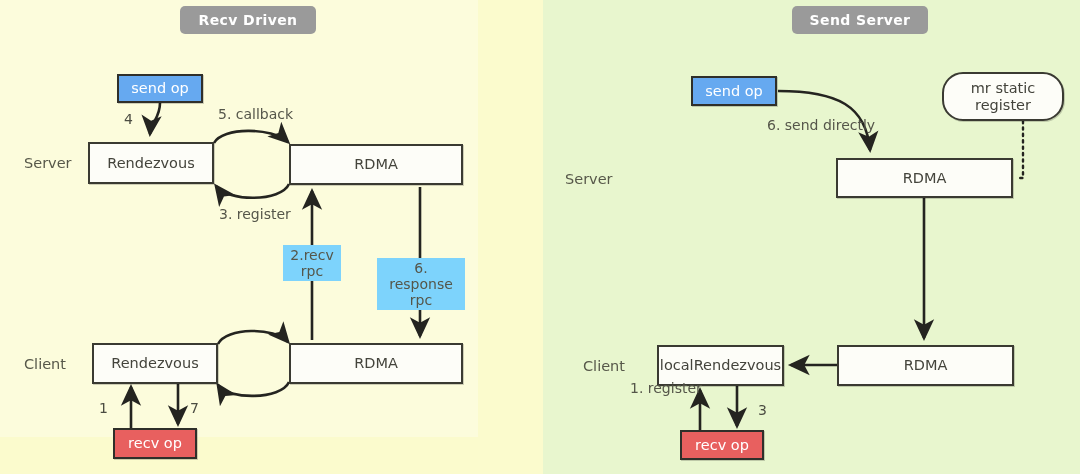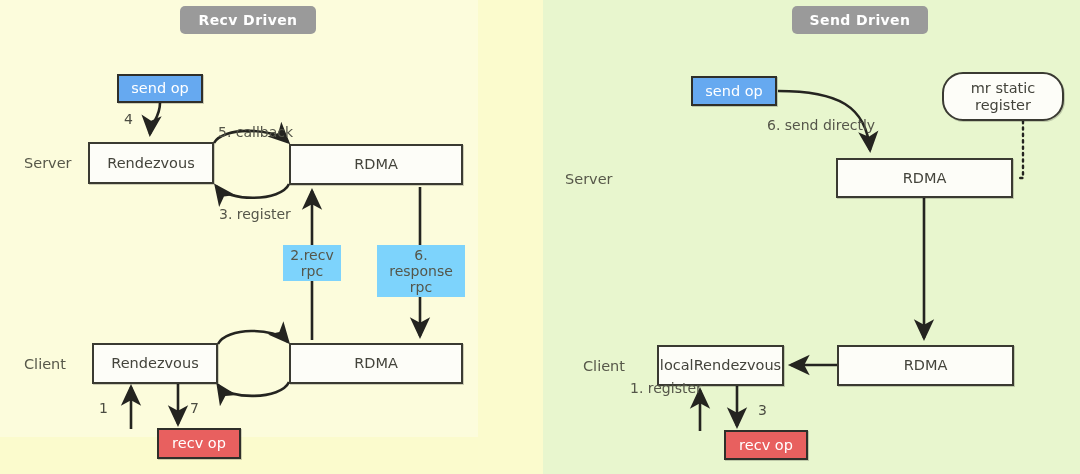--- a/index.html
+++ b/index.html
@@ -66,21 +66,20 @@
   }
   .node.send-op {
     background: #66a9f0;
     color: #ffffff;
     border-color: #2f2f2a;
   }
   .node.recv-op {
     background: #e8605f;
     color: #ffffff;
     border-color: #2f2f2a;
-    margin-left: 44px;
   }
 
   .edge-label {
     position: absolute;
     color: #55564a;
     font-size: 14px;
     white-space: nowrap;
     line-height: 1.15;
     text-align: center;
   }
@@ -156,46 +155,46 @@
     <path class="stroke" d="M924,198 L924,338" marker-end="url(#ah)"></path>
 
     <path class="stroke" d="M837,365 L791,365" marker-end="url(#ah)"></path>
 
     <path class="stroke" d="M700,431 L700,390" marker-end="url(#ah)"></path>
 
     <path class="stroke" d="M737,386 L737,426" marker-end="url(#ah)"></path>
   </svg>
 
   <div class="title-badge" style="left:180px; top:6px; width:136px;">Recv Driven</div>
-  <div class="title-badge" style="left:792px; top:6px; width:136px;">Send Driven</div>
+  <div class="title-badge" style="left:792px; top:6px; width:136px;">Send Server</div>
 
   <div class="side-label" style="left:24px; top:155px;">Server</div>
   <div class="side-label" style="left:24px; top:356px;">Client</div>
 
   <div class="node send-op" style="left:117px; top:74px; width:86px; height:29px;">send op</div>
 
   <div class="node" style="left:88px; top:142px; width:126px; height:42px;">Rendezvous</div>
 
   <div class="node" style="left:289px; top:144px; width:174px; height:41px;">RDMA</div>
 
   <div class="node" style="left:92px; top:343px; width:126px; height:41px;">Rendezvous</div>
 
   <div class="node" style="left:289px; top:343px; width:174px; height:41px;">RDMA</div>
 
   <div class="node recv-op" style="left:113px; top:428px; width:84px; height:31px;">recv op</div>
 
   <div class="num-label" style="left:124px; top:111px;">4</div>
 
-  <div class="edge-label" style="left:218px; top:124px;">5. callback</div>
+  <div class="edge-label" style="left:218px; top:106px;">5. callback</div>
 
   <div class="edge-label" style="left:219px; top:206px;">3. register</div>
 
   <div class="edge-label boxed" style="left:283px; top:245px; width:50px;">2.recv rpc</div>
 
-  <div class="edge-label boxed" style="left:377px; top:245px; width:80px;">6. response rpc</div>
+  <div class="edge-label boxed" style="left:377px; top:258px; width:80px;">6. response rpc</div>
 
   <div class="num-label" style="left:99px; top:400px;">1</div>
 
   <div class="num-label" style="left:190px; top:400px;">7</div>
 
   <div class="side-label" style="left:565px; top:171px;">Server</div>
   <div class="side-label" style="left:583px; top:358px;">Client</div>
 
   <div class="node send-op" style="left:691px; top:76px; width:86px; height:30px;">send op</div>
 

